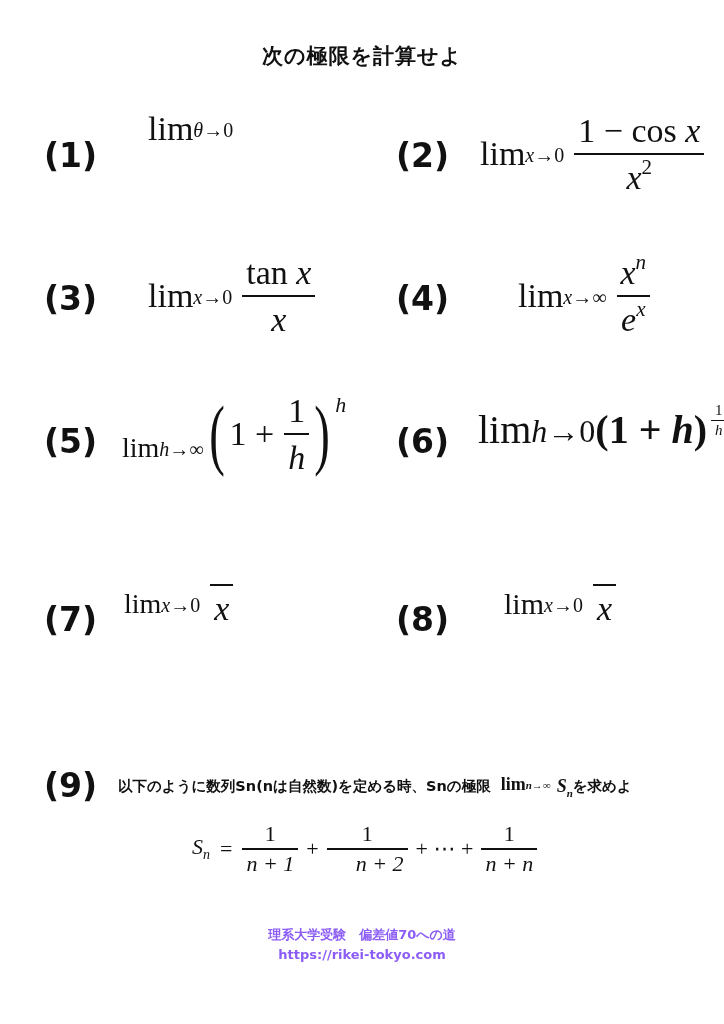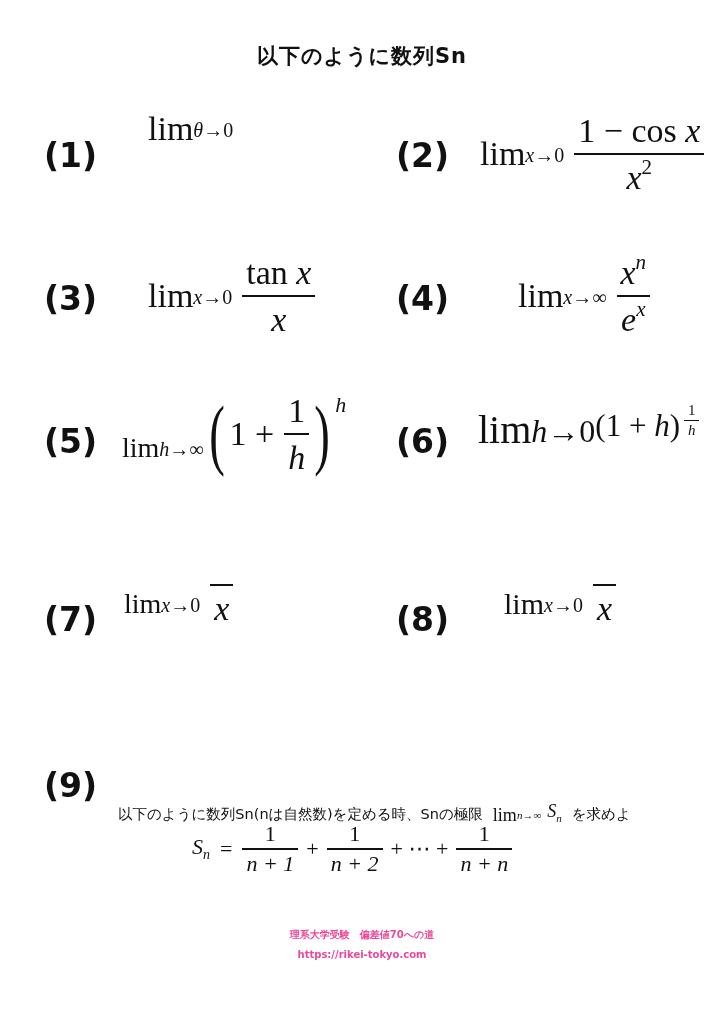--- a/index.html
+++ b/index.html
@@ -11,29 +11,29 @@
   .i { font-style: italic; }
   .expr { position: absolute; display: flex; align-items: center; }
   .lim { display: inline-flex; align-items: center; }
   .lim .w { font-size: 34px; line-height: 1; }
   .lim .sub { font-size: 20px; line-height: 1; margin-top: 2px; white-space: nowrap; }
   .frac { display: inline-flex; flex-direction: column; align-items: center; margin-left: 10px; }
   .frac .n, .frac .d { font-size: 34px; line-height: 1.1; padding: 0 4px; white-space: nowrap; }
   .frac .bar { height: 2px; background: #111; align-self: stretch; margin: 4px 0; }
   sup { font-size: 0.62em; vertical-align: 0.7em; line-height: 0; }
   .big-paren { font-size: 78px; line-height: 1; font-weight: 200; transform: scaleX(0.6); display: inline-block; }
-  .s9 { position: absolute; top: 800px; left: 118px; font-family: "DejaVu Sans", sans-serif; font-size: 14.5px; color: #111; display: flex; align-items: flex-end; white-space: nowrap; }
+  .s9 { position: absolute; top: 775px; left: 118px; font-family: "DejaVu Sans", sans-serif; font-size: 14.5px; color: #111; display: flex; align-items: flex-start; white-space: nowrap; font-weight: bold; }
   .s9 .lim .w { font-size: 18px; }
   .s9 .lim .sub { font-size: 11px; }
-  .footer { position: absolute; top: 925px; left: 0; width: 724px; text-align: center; font-family: "DejaVu Sans", sans-serif; font-weight: bold; color: #ec4899; font-size: 10px; line-height: 20px; }
+  .footer { position: absolute; top: 925px; left: 0; width: 724px; text-align: center; font-family: "DejaVu Sans", sans-serif; font-weight: bold; color: #8b5cf6; font-size: 13px; line-height: 20px; }
 </style>
 </head>
 <body>
 
-<div class="title">以下のように数列Sn</div>
+<div class="title">次の極限を計算せよ</div>
 
 <div class="num" style="top:136px;left:44px;">(1)</div>
 <div class="expr m" style="top:112px;left:148px;">
   <span class="lim">
     <span class="w">lim</span>
     <span class="sub"><span class="i">θ</span><span>→</span><span>0</span></span>
   </span>
 </div>
 
 <div class="num" style="top:136px;left:396px;">(2)</div>
@@ -91,21 +91,21 @@
   <span class="big-paren">)</span>
   <span class="i" style="font-size:22px;align-self:flex-start;margin-top:0px;">h</span>
 </div>
 
 <div class="num" style="top:422px;left:396px;">(6)</div>
 <div class="expr m" style="top:410px;left:478px;align-items:flex-start;">
   <span class="lim">
     <span class="w" style="font-size:40px;">lim</span>
     <span class="sub" style="font-size:32px;"><span class="i">h</span><span>→</span><span>0</span></span>
   </span>
-  <span style="font-size:31px;line-height:1;white-space:nowrap;"><span>(1 + </span><span class="i">h</span><span>)</span></span>
+  <span style="font-size:40px;line-height:1;white-space:nowrap;font-weight:bold;"><span>(1 + </span><span class="i">h</span><span>)</span></span>
   <span class="frac" style="margin-left:4px;margin-top:-8px;">
     <span class="n" style="font-size:15px;">1</span>
     <span class="bar" style="height:1px;margin:1px 0;"></span>
     <span class="d i" style="font-size:15px;">h</span>
   </span>
 </div>
 
 <div class="num" style="top:600px;left:44px;">(7)</div>
 <div class="expr m" style="top:580px;left:124px;">
   <span class="lim">
@@ -131,36 +131,36 @@
 </div>
 
 <div class="num" style="top:766px;left:44px;">(9)</div>
 <div class="s9">
   <span style="margin-top:2px;">以下のように数列Sn(nは自然数)を定める時、Snの極限</span>
   <span class="lim m" style="margin:0 6px 0 10px;">
     <span class="w">lim</span>
     <span class="sub i">n→∞</span>
   </span>
   <span class="m i" style="font-size:18px;margin-top:1px;"><span>S</span><sub style="font-size:11px;">n</sub></span>
-  <span style="margin-left:10px;margin-top:2px;">を求めよ</span>
+  <span style="margin-left:0;margin-top:2px;">を求めよ</span>
 </div>
 
 <div class="expr m" style="top:822px;left:192px;">
   <span class="i" style="font-size:22px;"><span>S</span><sub style="font-size:14px;">n</sub></span>
   <span style="font-size:22px;margin:0 10px;">=</span>
   <span class="frac" style="margin-left:0;">
     <span class="n" style="font-size:22px;">1</span>
     <span class="bar" style="height:1.5px;margin:2px 0;"></span>
     <span class="d i" style="font-size:22px;">n + 1</span>
   </span>
   <span style="font-size:22px;margin:0 8px;">+</span>
   <span class="frac" style="margin-left:0;">
     <span class="n" style="font-size:22px;">1</span>
     <span class="bar" style="height:1.5px;margin:2px 0;"></span>
-    <span class="d i" style="font-size:22px;">n + 2</span>
+    <span class="d i" style="font-size:22px;margin-left:25px;">n + 2</span>
   </span>
   <span style="font-size:22px;margin:0 8px;">+ ⋯ +</span>
   <span class="frac" style="margin-left:0;">
     <span class="n" style="font-size:22px;">1</span>
     <span class="bar" style="height:1.5px;margin:2px 0;"></span>
     <span class="d i" style="font-size:22px;">n + n</span>
   </span>
 </div>
 
 <div class="footer">

